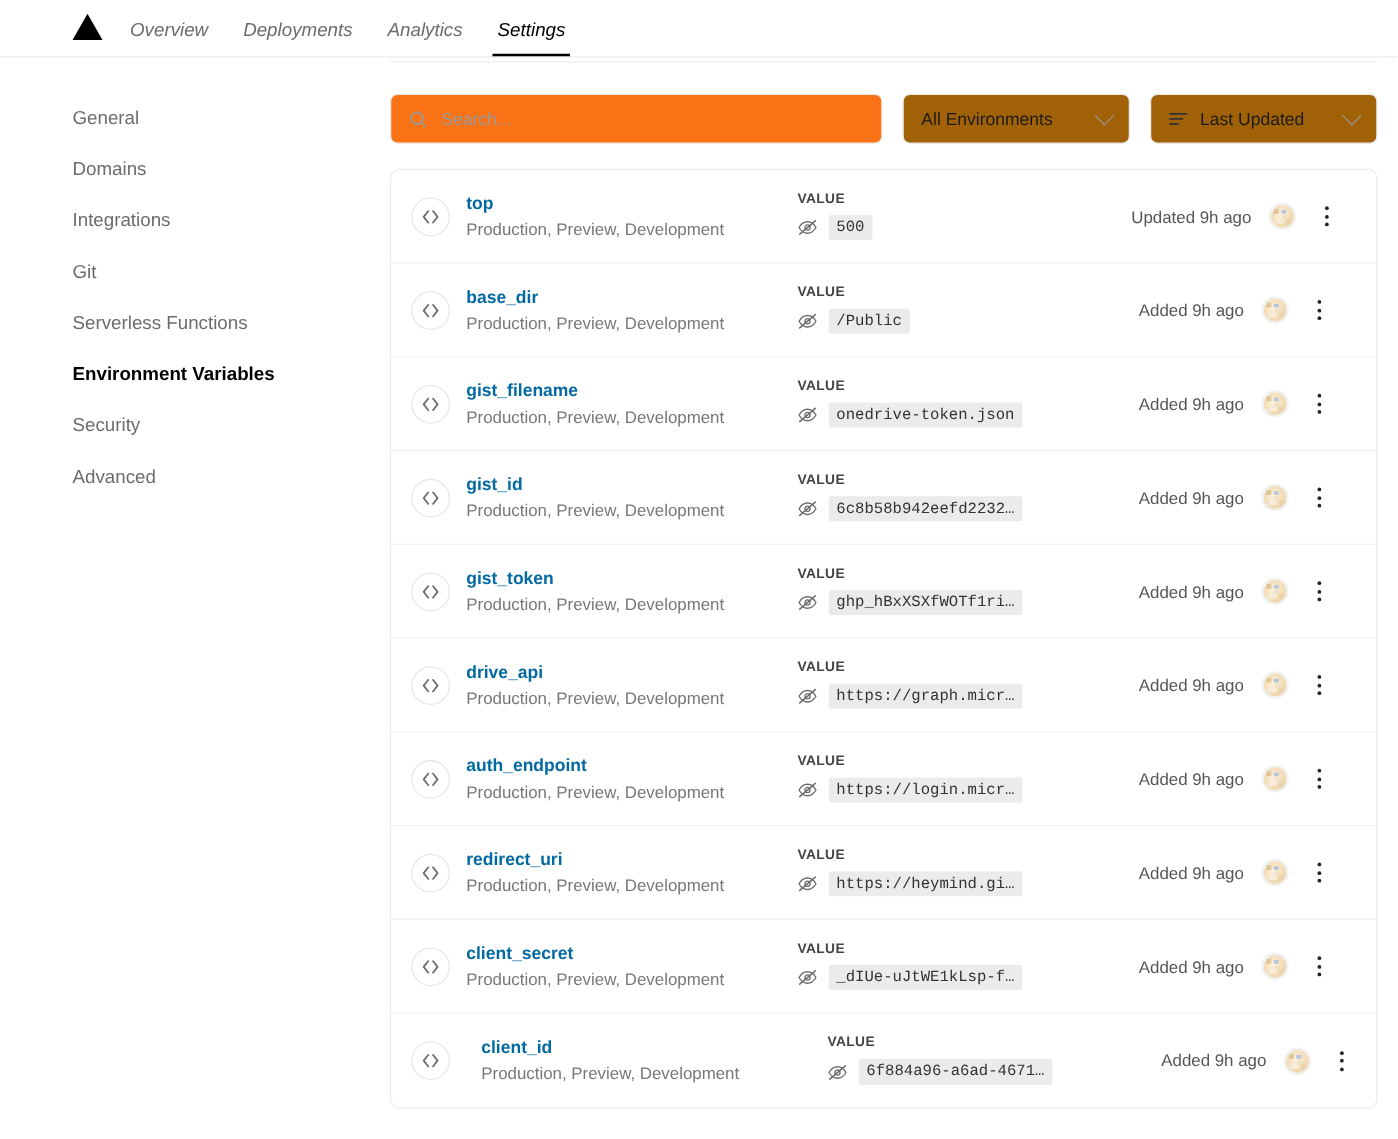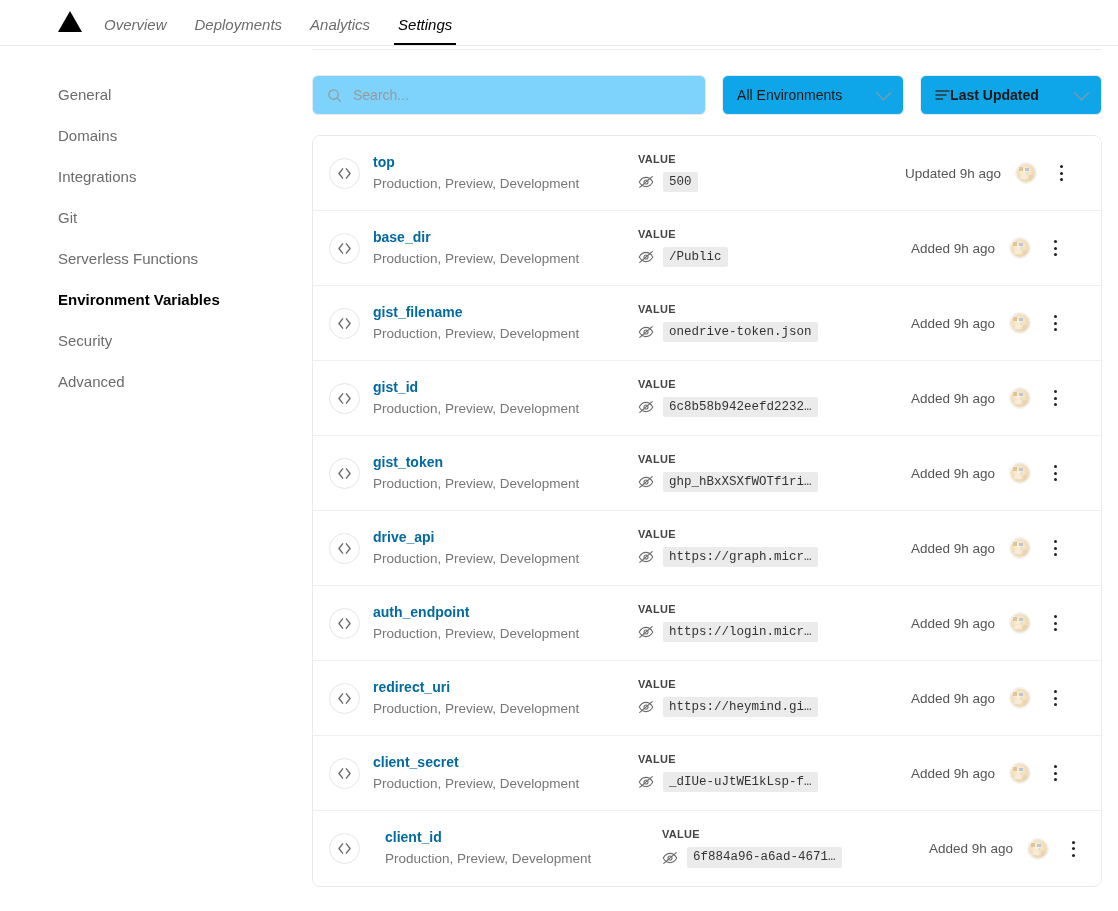--- a/index.html
+++ b/index.html
@@ -99,53 +99,54 @@
   .toolbar {
     display: flex;
     gap: 16px;
     padding-top: 29px;
   }
   .search-box {
     flex: 1 1 auto;
     height: 40px;
     border: 1px solid #eaeaea;
     border-radius: 6px;
-    background: #7dd3fc;
+    background: #f97316;
     display: flex;
     align-items: center;
     padding: 12px 14px;
     gap: 11px;
   }
   .search-box input {
     border: none;
     outline: none;
     flex: 1 1 auto;
     font-family: "Liberation Sans", sans-serif;
     font-size: 14px;
     color: #333;
     background: transparent;
   }
   .search-box input::placeholder { color: #999999; }
 
   .select-box {
     height: 40px;
     border: 1px solid #eaeaea;
     border-radius: 6px;
-    background: #0ea5e9;
+    background: #a16207;
     display: flex;
     align-items: center;
+    gap: 10px;
     padding: 0 14px;
     cursor: pointer;
     font-size: 14px;
     color: #1a1a1a;
     white-space: nowrap;
   }
   .select-box .sel-label { flex: 1 1 auto; }
   .env-select { width: 182px; }
-  .sort-select { width: 182px; font-weight: bold; }
+  .sort-select { width: 182px; }
 
   .chev {
     width: 11px; height: 11px;
     border-right: 1.6px solid #999;
     border-bottom: 1.6px solid #999;
     transform: rotate(45deg) translate(-2px,-2px);
     flex: 0 0 auto;
   }
 
   

